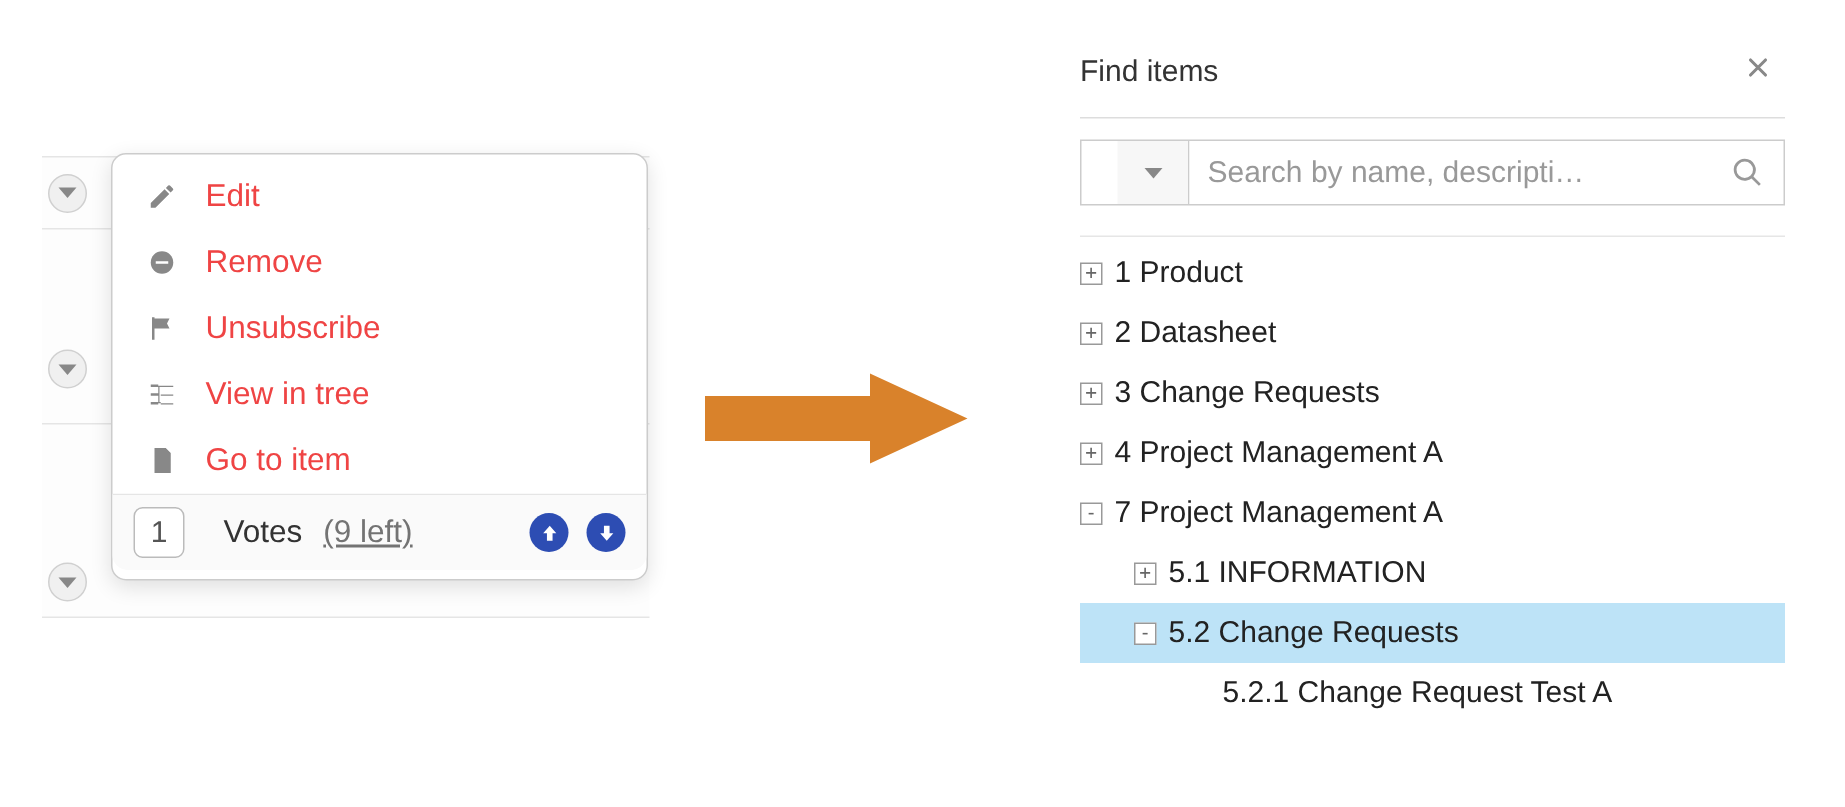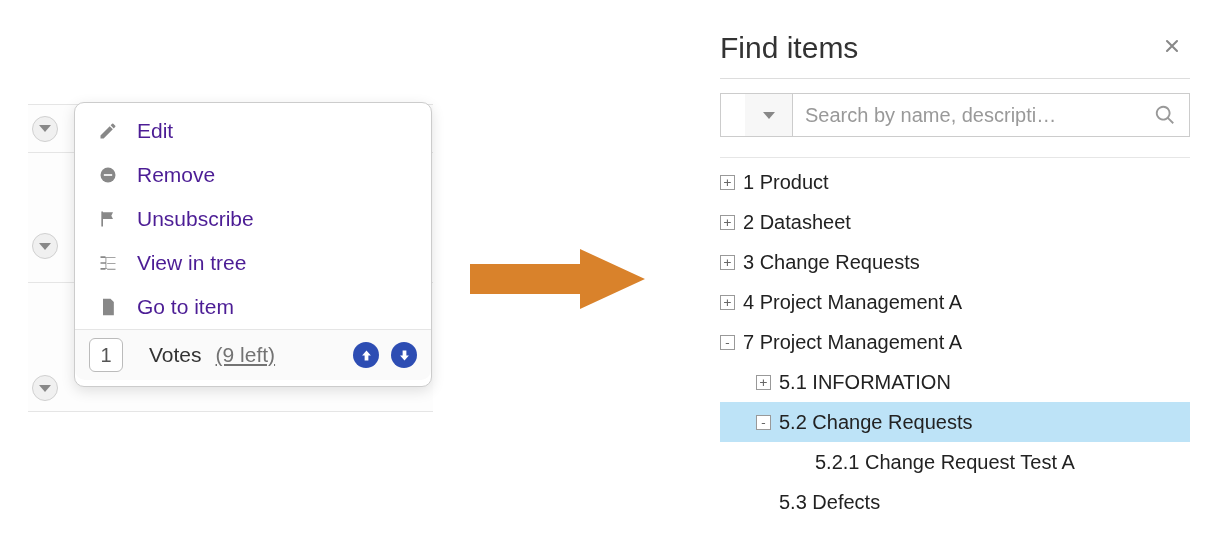--- a/index.html
+++ b/index.html
@@ -57,21 +57,21 @@
     border-radius: 10px;
     box-shadow: 0 4px 14px rgba(0,0,0,0.12);
     padding: 6px 0;
     font-size: 21px;
   }
   .ctx-item {
     display: flex;
     align-items: center;
     gap: 18px;
     padding: 10px 22px;
-    color: #4c1d95;
+    color: #ef4444;
     cursor: pointer;
   }
   .ctx-icon {
     width: 22px; height: 22px;
     display: flex; align-items: center; justify-content: center;
     fill: #888; color: #888;
   }
   .votes-row {
     display: flex;
     align-items: center;
@@ -117,21 +117,21 @@
     width: 470px;
   }
   .find-header {
     display: flex;
     align-items: center;
     justify-content: space-between;
     padding-bottom: 12px;
     border-bottom: 1px solid #ddd;
   }
   .find-title {
-    font-size: 30px;
+    font-size: 20px;
     color: #333;
   }
   .close-x {
     font-size: 24px;
     color: #888;
     cursor: pointer;
     padding: 4px 8px;
   }
   .search-row {
     display: flex;
@@ -334,18 +334,14 @@
       <span class="node-label">5.1 INFORMATION</span>
     </div>
     <div class="tree-row tree-indent-1 tree-selected">
       <span class="tree-box">-</span>
       <span class="node-label">5.2 Change Requests</span>
     </div>
     <div class="tree-row tree-indent-2">
       <span class="tree-box blank"></span>
       <span class="node-label">5.2.1 Change Request Test A</span>
     </div>
-    <div class="tree-row tree-indent-1">
-      <span class="tree-box blank"></span>
-      <span class="node-label">5.3 Defects</span>
-    </div>
   </div>
 </div>
 
 </body></html>

